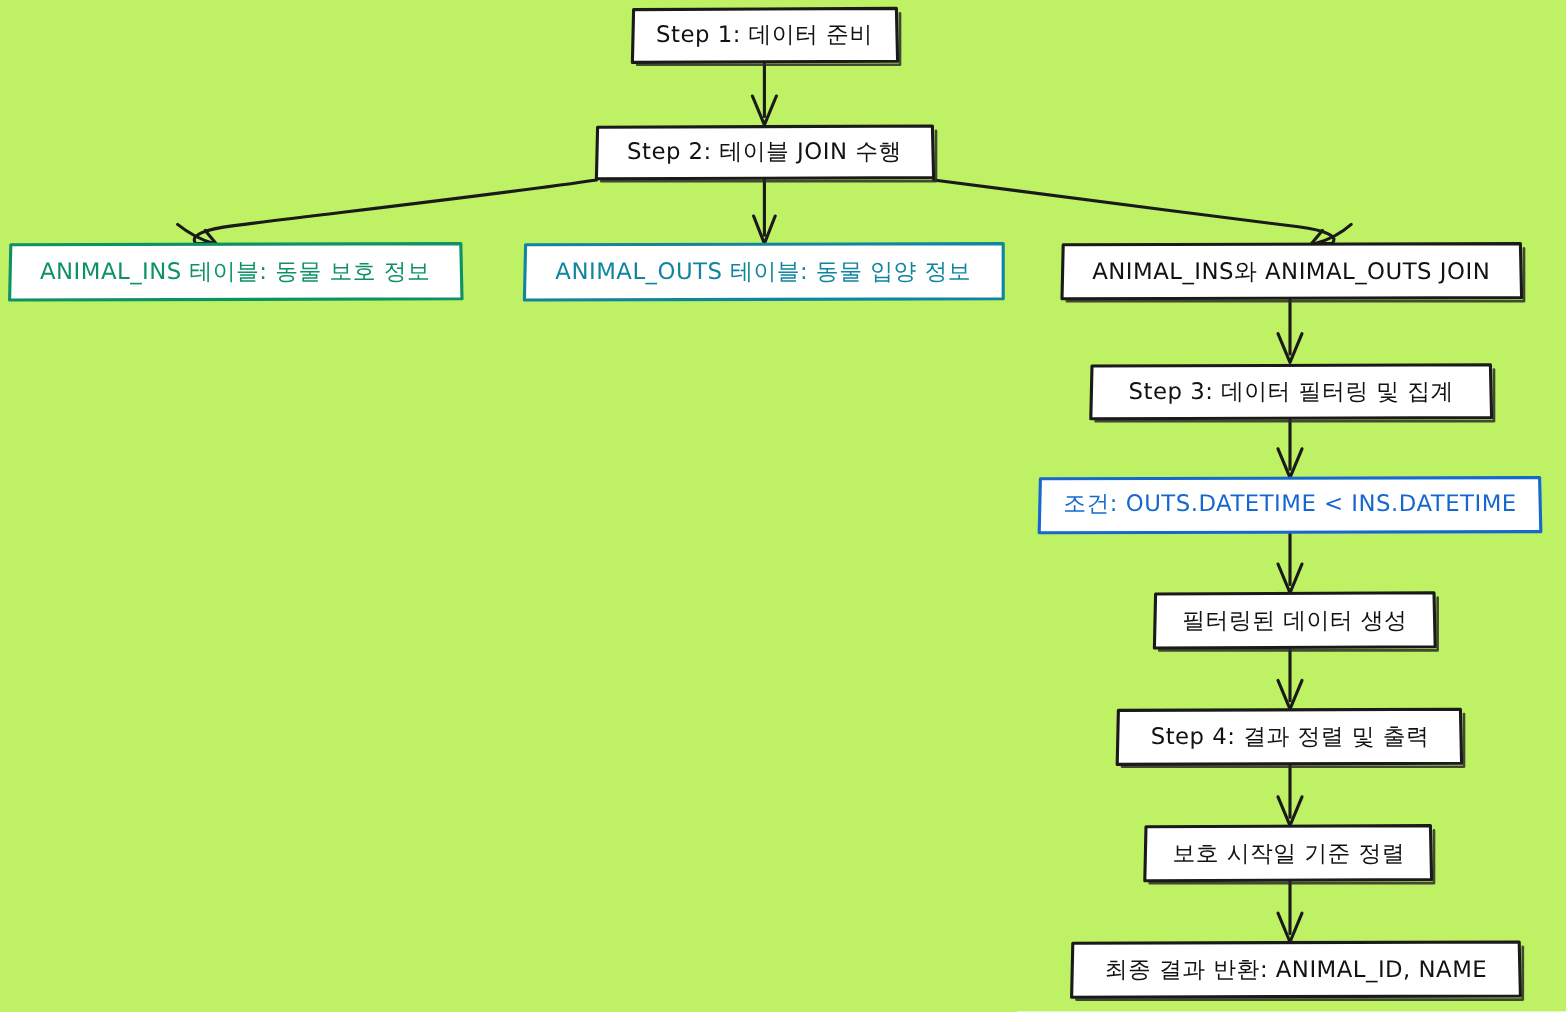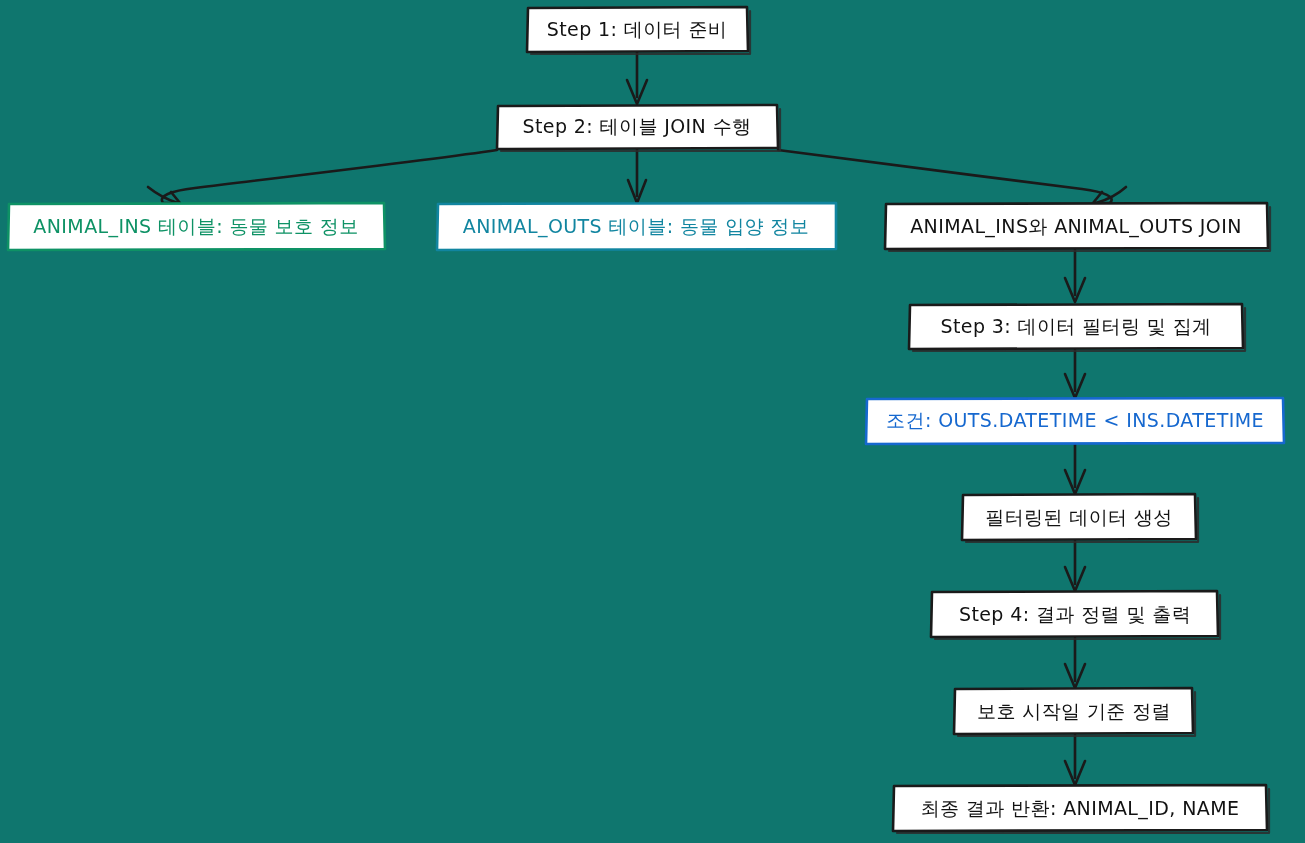--- a/index.html
+++ b/index.html
@@ -7,21 +7,21 @@
     padding: 0;
     background: #ffffff;
   }
   body {
     font-family: "DejaVu Sans", sans-serif;
   }
   #chart-root {
     position: relative;
     width: 1305px;
     height: 843px;
-    background: #0f766e;
+    background: #bef264;
     overflow: hidden;
   }
   svg.flow {
     position: absolute;
     top: 0;
     left: 0;
     width: 1305px;
     height: 843px;
     display: block;
   }

